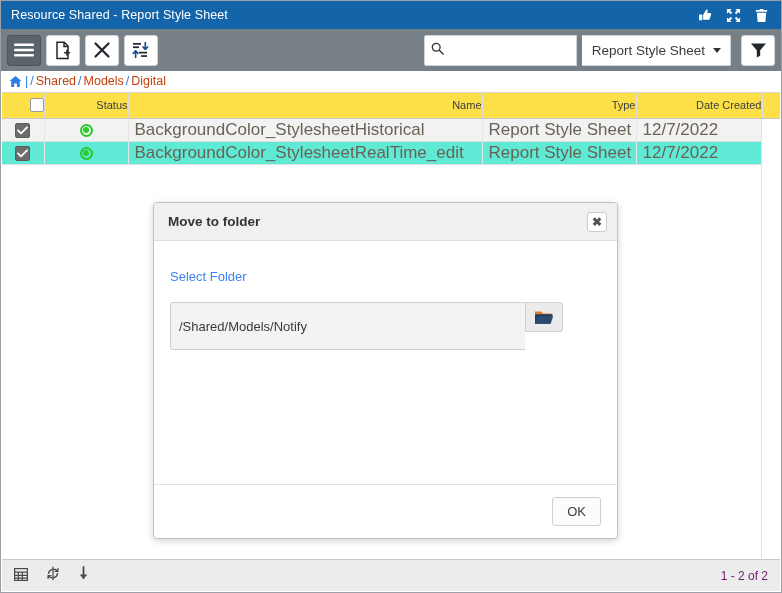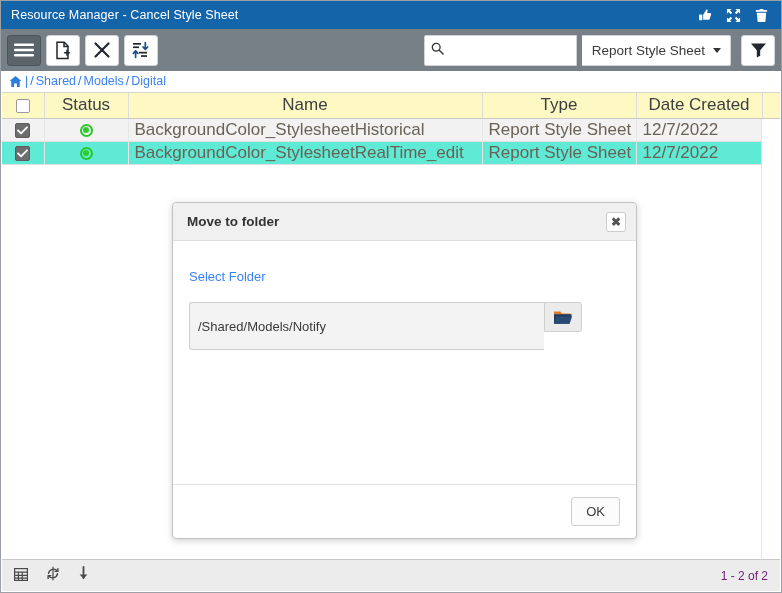--- a/index.html
+++ b/index.html
@@ -114,43 +114,43 @@
     background: #ffffff;
     display: flex;
     align-items: center;
     padding: 0 0 0 8px;
     font-size: 12.5px;
     gap: 1px;
     border-bottom: 1px solid #ffffff;
   }
   .home-icon { width: 13px; height: 13px; display:block; margin-right: 2px; cursor:pointer; }
   .crumb-sep { color: #2a7fe0; padding: 0 1px; }
-  .crumb-link { color: #3b82f6; cursor: pointer; }
+  .crumb-link { color: #c2410c; cursor: pointer; }
   .crumb-pipe { color: #2a7fe0; }
 
   
   .table-area {
     position: absolute;
     left: 1px; right: 1px;
     top: 91px;
     bottom: 34px;
     background: #ffffff;
     border-top: 1px solid #d5d5d5;
     overflow: hidden;
   }
   table.grid { border-collapse: collapse; width: 780px; table-layout: fixed; }
   table.grid th {
-    background: #fef9c3;
+    background: #fde047;
     border-right: 1px solid #dcdcdc;
     border-bottom: 1px solid #c9c9c9;
     height: 25px;
-    font-size: 17px;
+    font-size: 11px;
     font-weight: normal;
     color: #3c4043;
-    text-align: center;
+    text-align: right;
     padding: 0;
   }
   table.grid td {
     border-right: 1px solid #e6e6e6;
     border-bottom: 1px solid #e0e0e0;
     height: 23px;
     font-size: 17px;
     color: #6b6257;
     padding: 0 6px;
     white-space: nowrap;
@@ -226,21 +226,21 @@
   .sb-icon { cursor: pointer; display: block; }
   .sb-count {
     margin-left: auto;
     font-size: 12px;
     color: #701a75;
   }
 
   
   .dialog {
     position: absolute;
-    left: 171px; top: 201px;
+    left: 152px; top: 201px;
     width: 465px; height: 337px;
     background: #ffffff;
     border: 1px solid #c2c2c2;
     border-radius: 4px;
     box-shadow: 0 2px 7px rgba(0,0,0,.18);
     display: flex; flex-direction: column;
   }
   .dlg-head {
     height: 38px;
     background: #f0f0f0;
@@ -314,21 +314,21 @@
     cursor: pointer;
     margin-left: 16px;
   }
 </style>
 </head>
 <body>
 
 <div id="app">
 
   <div class="titlebar">
-    <div class="titlebar-text">Resource Manager - Cancel Style Sheet</div>
+    <div class="titlebar-text">Resource Shared - Report Style Sheet</div>
     <div class="title-icons">
       <span class="title-icon" title="thumbs-up">
         <svg width="15" height="15" viewBox="0 0 16 16">
             <path fill="#ffffff" d="M5.5 7.2 8.6 2c.5-.8 1.9-.3 1.7.7l-.5 2.6h3.1c.8 0 1.4.8 1.1 1.6l-1.6 4.7c-.2.6-.7 1-1.3 1H5.5V7.2zM1.6 7h2.5c.3 0 .5.2.5.5v5c0 .3-.2.5-.5.5H1.6c-.3 0-.5-.2-.5-.5v-5c0-.3.2-.5.5-.5z"></path>
           </svg>
       </span>
       <span class="title-icon" title="maximize">
         <svg width="15" height="15" viewBox="0 0 16 16">
             <path fill="#ffffff" d="M1 1h5L4.3 2.7 6.6 5 5 6.6 2.7 4.3 1 6V1zm14 0v5l-1.7-1.7L11 6.6 9.4 5l2.3-2.3L10 1h5zM1 15v-5l1.7 1.7L5 9.4 6.6 11l-2.3 2.3L6 15H1zm14 0h-5l1.7-1.7L9.4 11 11 9.4l2.3 2.3L15 10v5z"></path>
           </svg>

